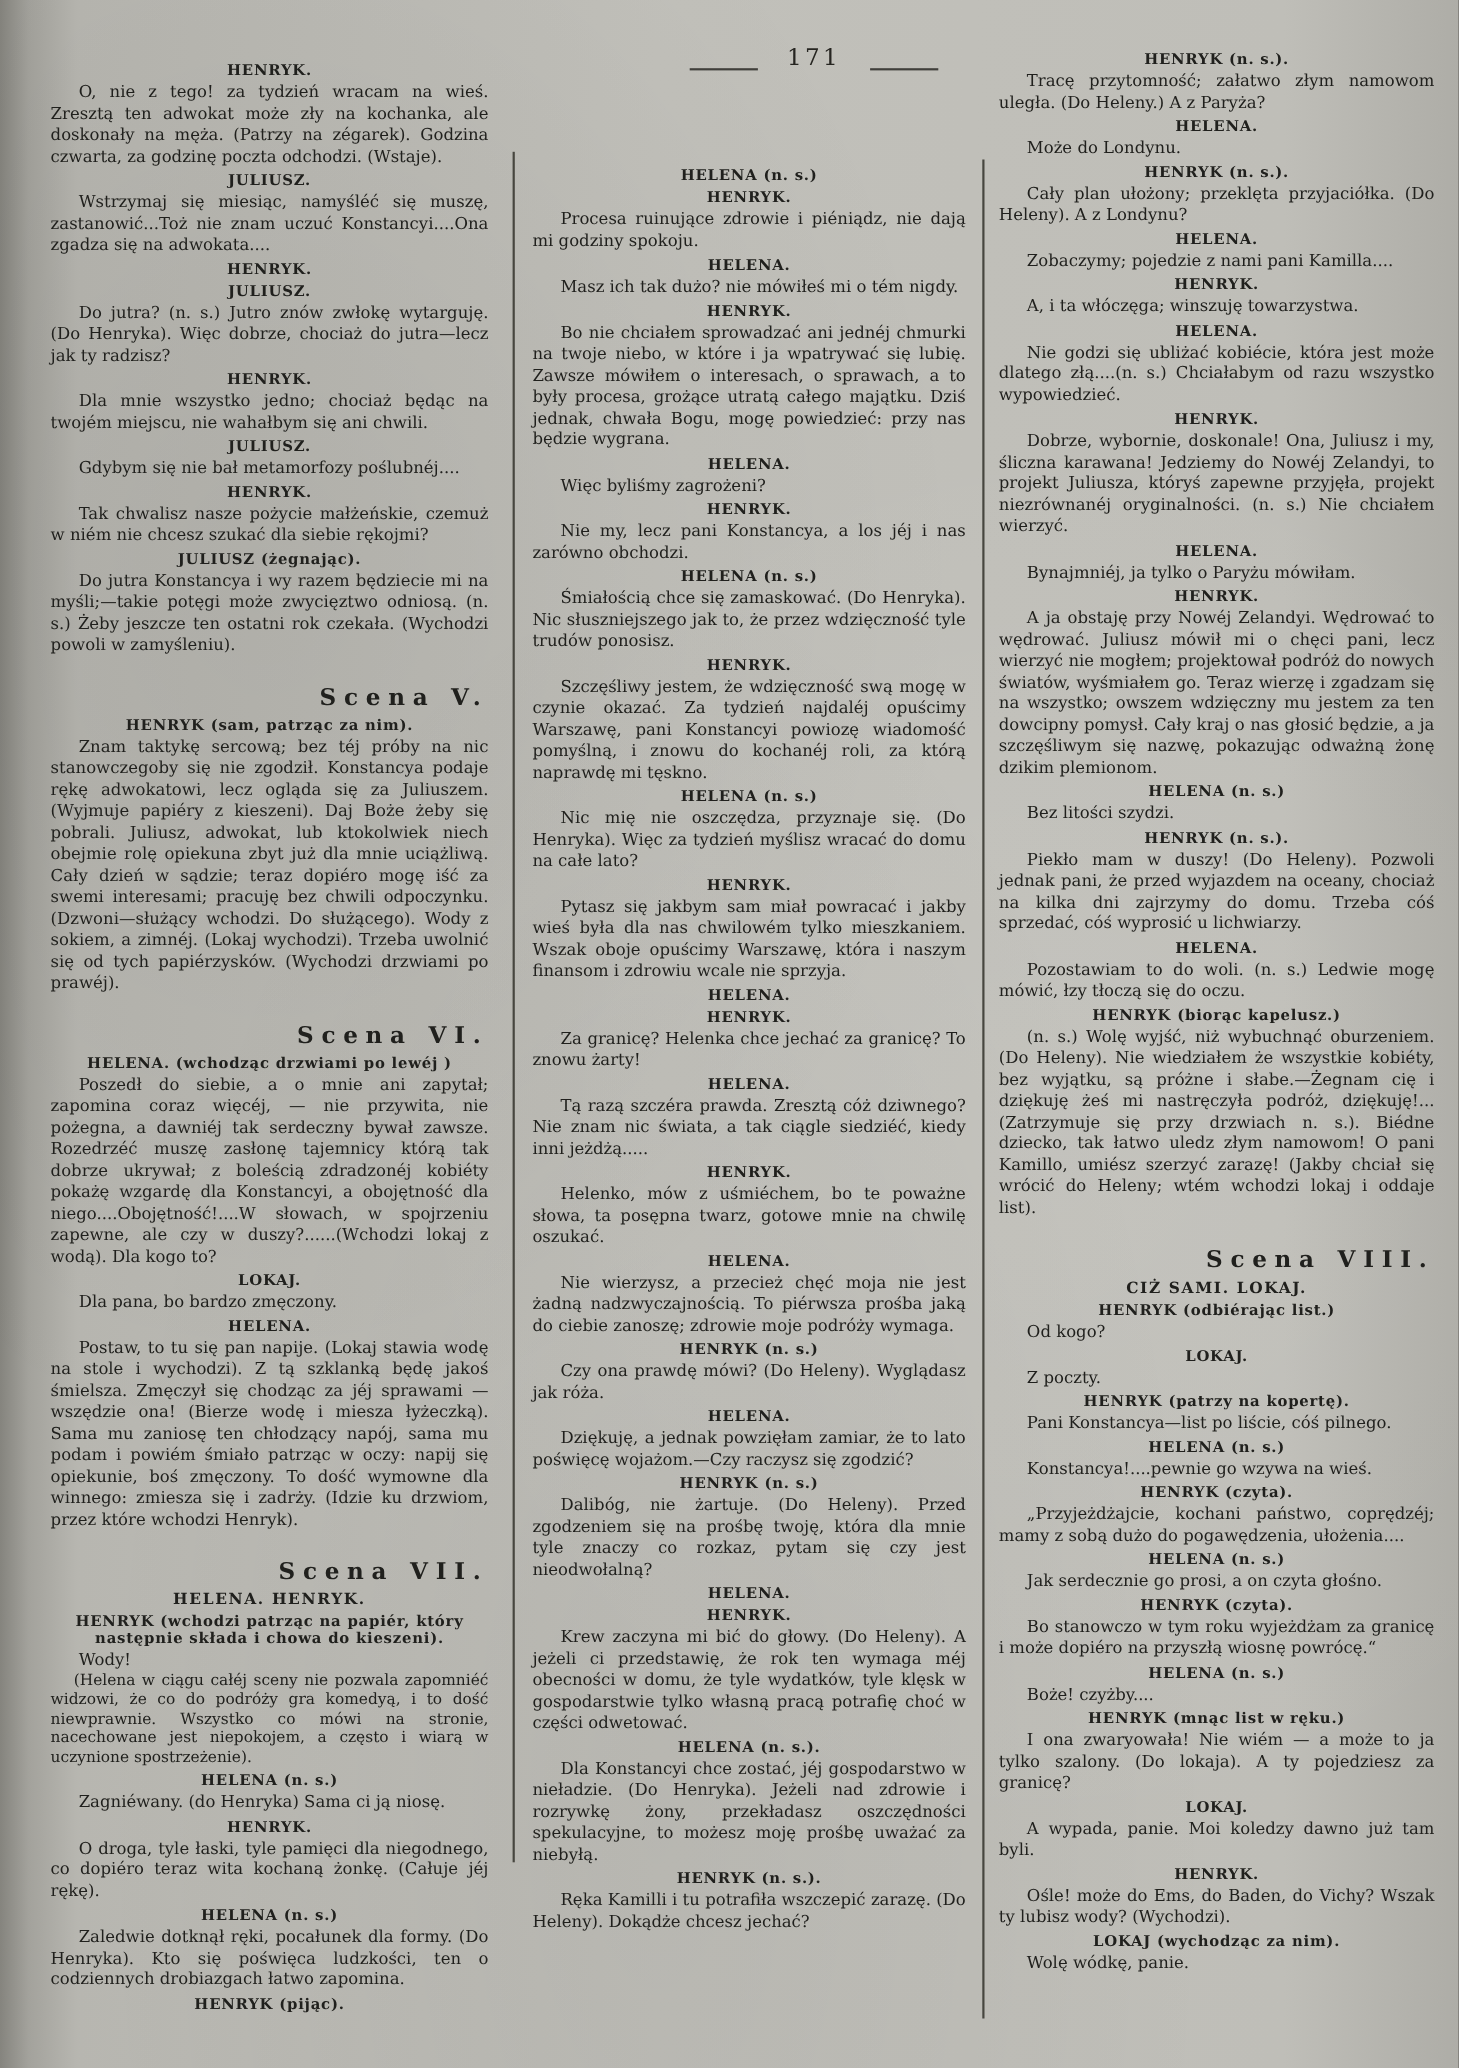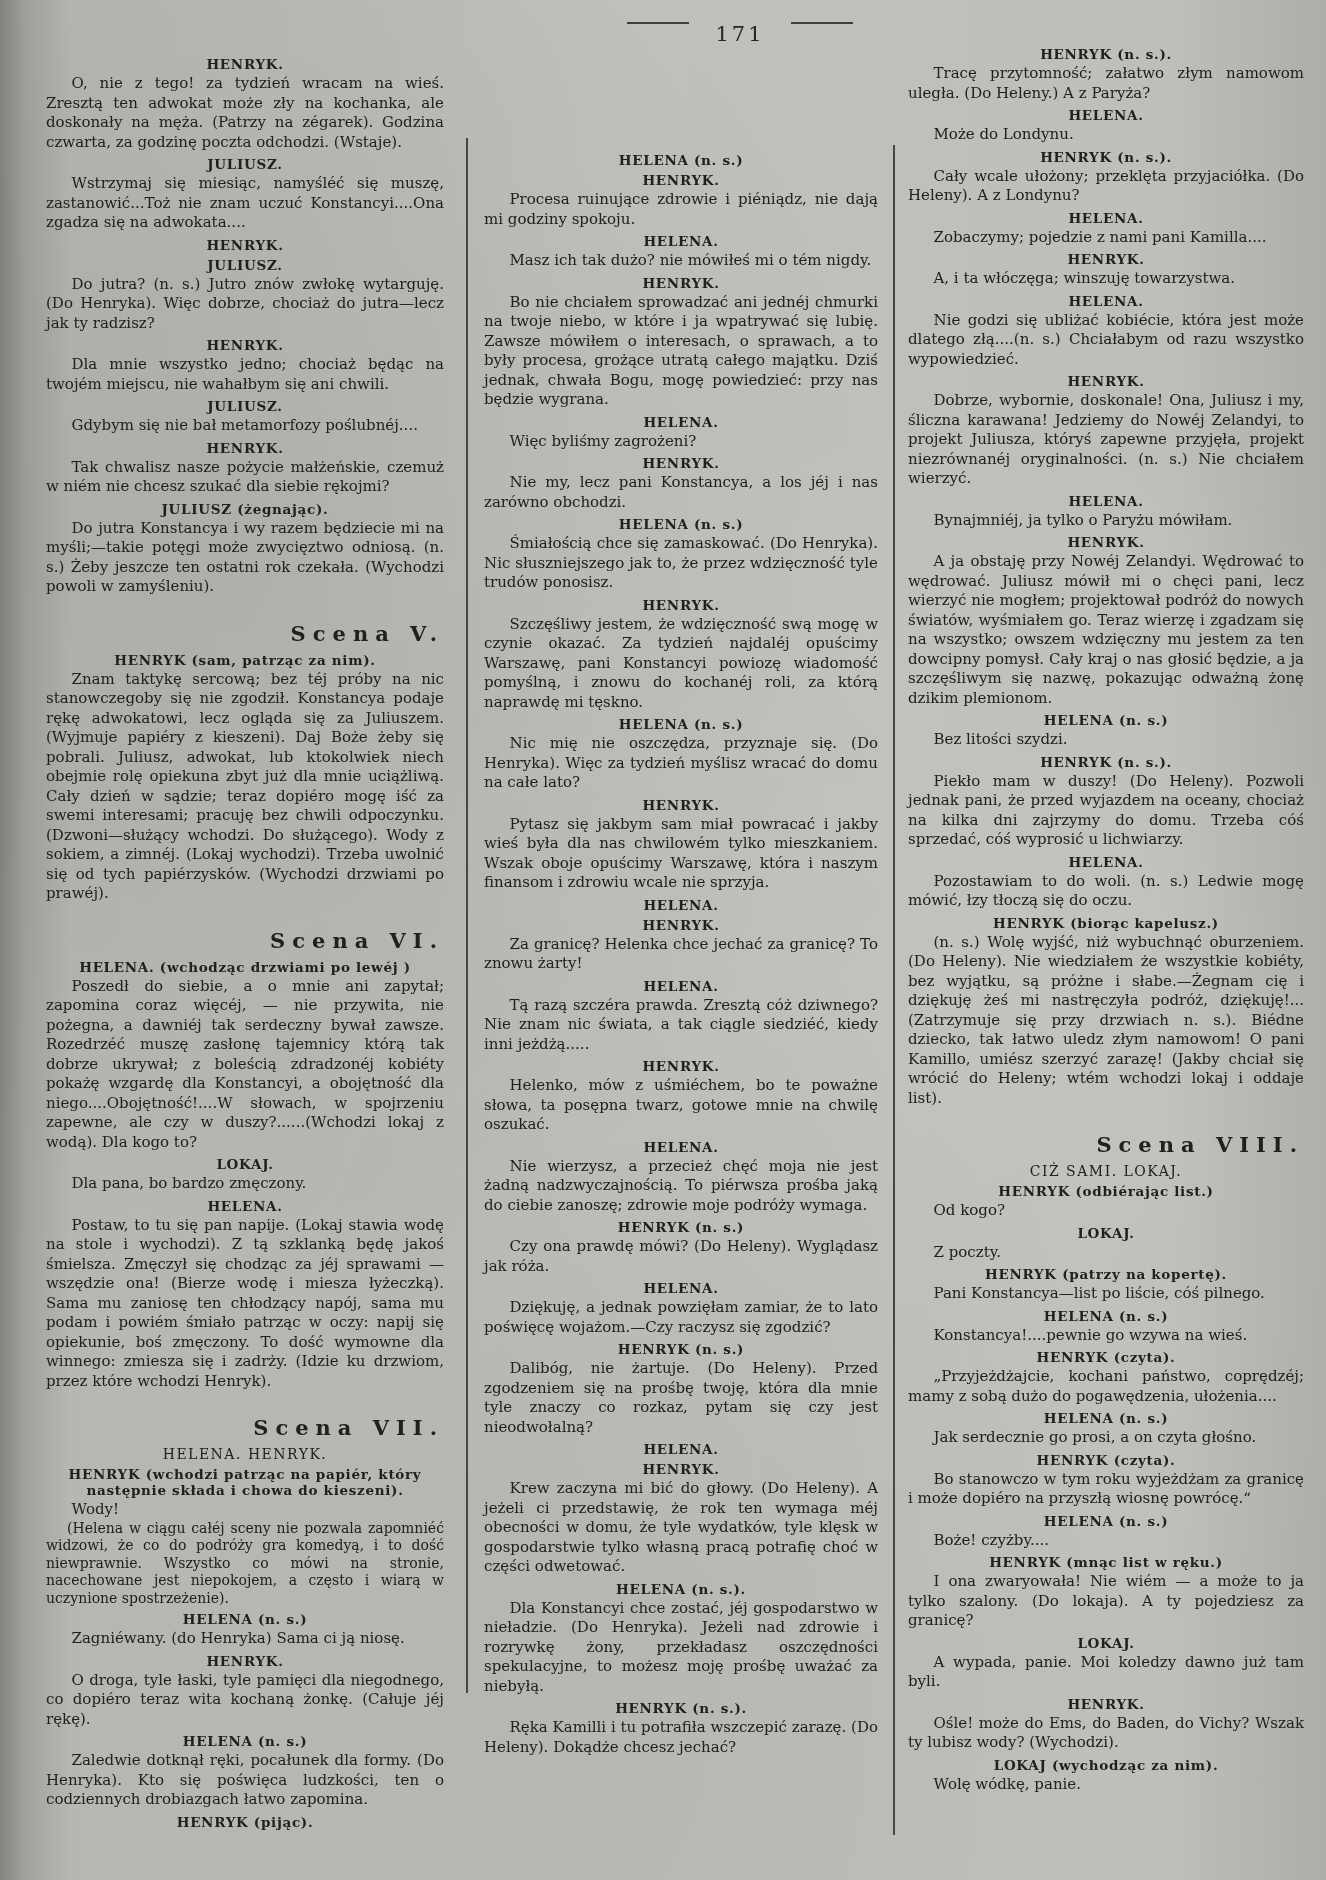--- a/index.html
+++ b/index.html
@@ -6,38 +6,38 @@
   .page {
     position:relative; width:1326px; height:1880px; overflow:hidden;
     background:
       radial-gradient(ellipse at 18% 28%, rgba(0,0,0,0.06), transparent 42%),
       radial-gradient(ellipse at 72% 55%, rgba(255,255,255,0.07), transparent 46%),
       radial-gradient(ellipse at 45% 88%, rgba(0,0,0,0.05), transparent 50%),
       linear-gradient(90deg,#85847e 0px,#a3a29c 26px,#b7b6b0 70px,#c1c0ba 45%,#bfbeb8 88%,#aeada7 100%);
     font-family:"DejaVu Serif","Liberation Serif",serif;
     color:#20201d;
   }
-  .page-header { position:absolute; top:22px; left:560px; width:360px;
-    display:flex; align-items:flex-start; justify-content:center; gap:26px; }
+  .page-header { position:absolute; top:40px; left:560px; width:360px;
+    display:flex; align-items:flex-end; justify-content:center; gap:26px; }
   .hdr-dash { width:62px; height:2px; background:#403f3b; }
   .page-number { font-size:21px; letter-spacing:3px; color:#262521; }
   .vrule { position:absolute; width:2px; background:#47463f; }
   .vrule.left  { left:466px; top:138px;  height:1555px; }
   .vrule.right { left:893px; top:145px;  height:1690px; }
   .col { position:absolute; text-align:justify; }
   .col-1 { left:46px;  width:398px; top:52px;  }
   .col-2 { left:484px; width:394px; top:148px; }
   .col-3 { left:908px; width:396px; top:42px;  }
   .block { margin:0; }
   .para  { font-size:15px; line-height:19.5px; text-indent:1.7em; }
   .cue   { text-align:center; font-size:13.5px; font-weight:bold;
            letter-spacing:0.7px; margin:4px 0 2px; text-indent:0; }
   .scene { text-align:right; font-size:21px; font-weight:bold;
            letter-spacing:7px; margin:24px 0 6px; text-indent:0; }
-  .cast  { text-align:center; font-size:14px; font-weight:normal;
+  .cast  { text-align:center; font-size:14px; font-weight:bold;
            letter-spacing:1.5px; margin:0 0 3px; text-indent:0; }
   .stage { font-size:14px; line-height:17.5px; font-weight:normal; text-indent:1.5em; }
 </style>
 </head>
 <body>
 
 <div class="page">
   <div class="page-header">
     <span class="hdr-dash"></span>
     <span class="page-number">171</span>
@@ -128,21 +128,21 @@
       <div class="block para">Dla Konstancyi chce zostać, jéj gospodarstwo w nieładzie. (Do Henryka). Jeżeli nad zdrowie i rozrywkę żony, przekładasz oszczędności spekulacyjne, to możesz moję prośbę uważać za niebyłą.</div>
       <div class="block cue">HENRYK (n. s.).</div>
       <div class="block para">Ręka Kamilli i tu potrafiła wszczepić zarazę. (Do Heleny). Dokądże chcesz jechać?</div>
     </div>
   <div class="col col-3">
       <div class="block cue">HENRYK (n. s.).</div>
       <div class="block para">Tracę przytomność; załatwo złym namowom uległa. (Do Heleny.) A z Paryża?</div>
       <div class="block cue">HELENA.</div>
       <div class="block para">Może do Londynu.</div>
       <div class="block cue">HENRYK (n. s.).</div>
-      <div class="block para">Cały wcale ułożony; przeklęta przyjaciółka. (Do Heleny). A z Londynu?</div>
+      <div class="block para">Cały plan ułożony; przeklęta przyjaciółka. (Do Heleny). A z Londynu?</div>
       <div class="block cue">HELENA.</div>
       <div class="block para">Zobaczymy; pojedzie z nami pani Kamilla....</div>
       <div class="block cue">HENRYK.</div>
       <div class="block para">A, i ta włóczęga; winszuję towarzystwa.</div>
       <div class="block cue">HELENA.</div>
       <div class="block para">Nie godzi się ubliżać kobiécie, która jest może dlatego złą....(n. s.) Chciałabym od razu wszystko wypowiedzieć.</div>
       <div class="block cue">HENRYK.</div>
       <div class="block para">Dobrze, wybornie, doskonale! Ona, Juliusz i my, śliczna karawana! Jedziemy do Nowéj Zelandyi, to projekt Juliusza, któryś zapewne przyjęła, projekt niezrównanéj oryginalności. (n. s.) Nie chciałem wierzyć.</div>
       <div class="block cue">HELENA.</div>
       <div class="block para">Bynajmniéj, ja tylko o Paryżu mówiłam.</div>

